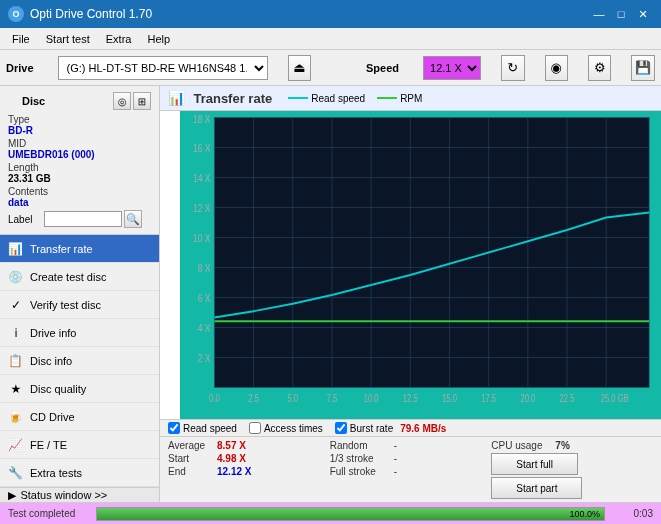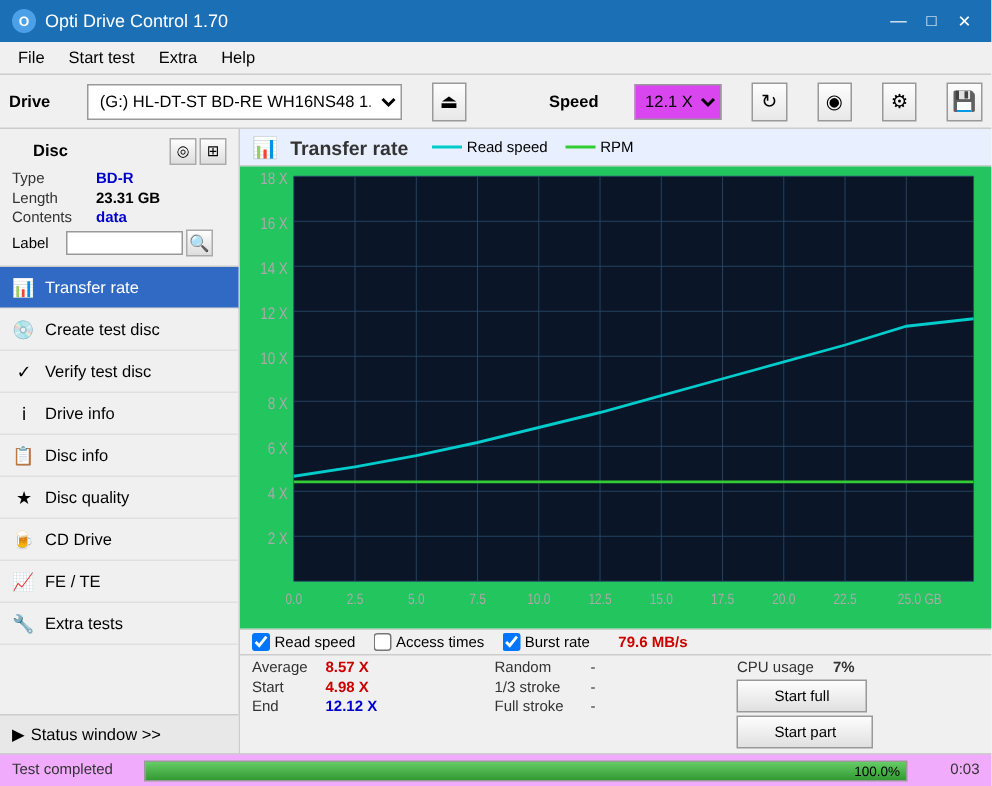--- a/index.html
+++ b/index.html
@@ -84,21 +84,21 @@
     .disc-panel-header {
       display: flex;
       align-items: center;
       justify-content: space-between;
       margin-bottom: 4px;
       padding-left: 14px;
     }
     .disc-label { font-size: 11px; font-weight: bold; }
     .disc-icons { display: flex; gap: 2px; }
     .disc-icon-btn { width: 18px; height: 18px; border: 1px solid #aaa; background: linear-gradient(to bottom, #fdfdfd, #ddd); cursor: pointer; display: flex; align-items: center; justify-content: center; font-size: 10px; }
-    .disc-info-row { display: flex; margin-bottom: 2px; }
+    .disc-info-row { display: flex; margin-bottom: 2px; flex-direction: column; }
     .disc-info-key { width: 56px; font-size: 10px; color: #333; }
     .disc-info-val { font-size: 10px; color: #0000cc; font-weight: bold; }
     .disc-info-val.black { color: #000; }
     .label-row { display: flex; align-items: center; margin-top: 2px; }
     .label-key { width: 36px; font-size: 10px; }
     .label-input { width: 78px; height: 16px; border: 1px solid #999; font-size: 10px; padding: 0 2px; }
     .label-search-btn { width: 18px; height: 18px; margin-left: 2px; border: 1px solid #aaa; background: linear-gradient(to bottom, #fdfdfd, #ddd); cursor: pointer; display: flex; align-items: center; justify-content: center; font-size: 11px; }
 
     
     .nav-list { display: flex; flex-direction: column; flex: 1; }
@@ -146,21 +146,22 @@
     .chart-title { font-size: 13px; font-weight: bold; color: #333; }
     .legend { display: flex; gap: 12px; margin-left: 8px; }
     .legend-item { display: flex; align-items: center; gap: 3px; font-size: 10px; }
     .legend-color { width: 20px; height: 2px; }
     
     
     .chart-container {
       flex: 1;
       position: relative;
       padding: 4px 8px 4px 0;
-      background: #22c55e;
+      background: #14b8a6;
+      margin-left: 20px;
     }
     
     
     .stats-row {
       background: #f0f0f0;
       border-top: 1px solid #ccc;
       padding: 3px 8px;
       display: flex;
       gap: 0;
     }
@@ -176,21 +177,21 @@
     .checkbox-row {
       background: #f0f0f0;
       padding: 2px 8px;
       display: flex;
       align-items: center;
       gap: 12px;
       border-top: 1px solid #ccc;
     }
     .cb-item { display: flex; align-items: center; gap: 3px; font-size: 10px; }
     .cb-item input { width: 12px; height: 12px; }
-    .burst-val { color: #cc0000; font-weight: bold; margin-left: 16px; }
+    .burst-val { color: #cc0000; font-weight: bold; margin-left: 4px; }
     .cpu-label { color: #333; }
     .cpu-val { color: #333; font-weight: bold; }
 
     
     .status-bar {
       height: 22px;
       background: #f0abfc;
       border-top: 1px solid #ccc;
       display: flex;
       align-items: center;
@@ -279,20 +280,24 @@
         <div class="disc-icons">
           <button class="disc-icon-btn">◎</button>
           <button class="disc-icon-btn">⊞</button>
         </div>
       </div>
       <div class="disc-info-row">
         <span class="disc-info-key">Type</span>
         <span class="disc-info-val">BD-R</span>
       </div>
       <div class="disc-info-row">
+        <span class="disc-info-key">MID</span>
+        <span class="disc-info-val">UMEBDR016 (000)</span>
+      </div>
+      <div class="disc-info-row">
         <span class="disc-info-key">Length</span>
         <span class="disc-info-val black">23.31 GB</span>
       </div>
       <div class="disc-info-row">
         <span class="disc-info-key">Contents</span>
         <span class="disc-info-val">data</span>
       </div>
       <div class="label-row">
         <span class="label-key">Label</span>
         <input class="label-input" type="text" style="">

